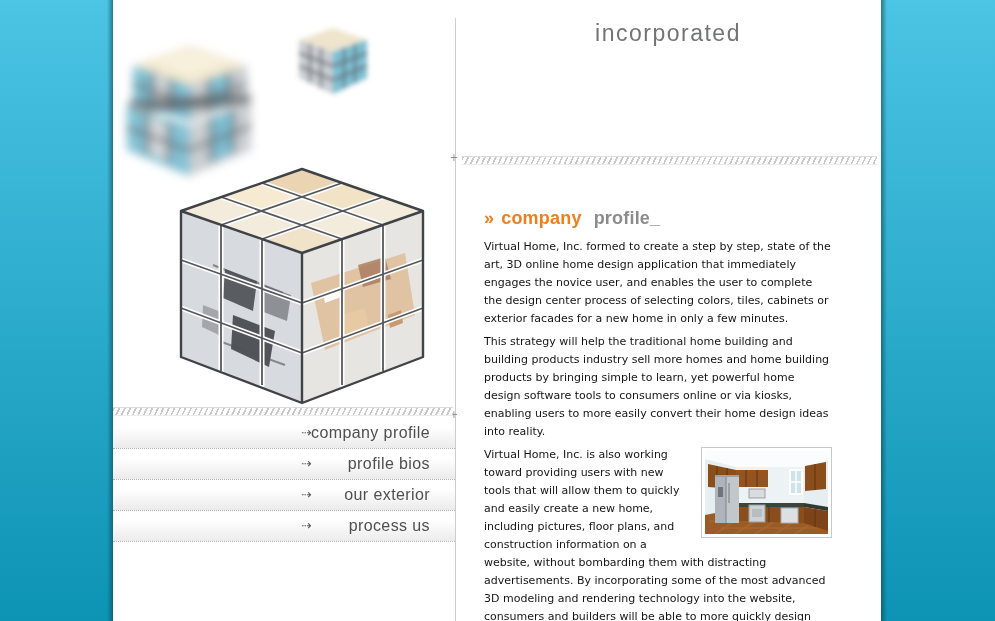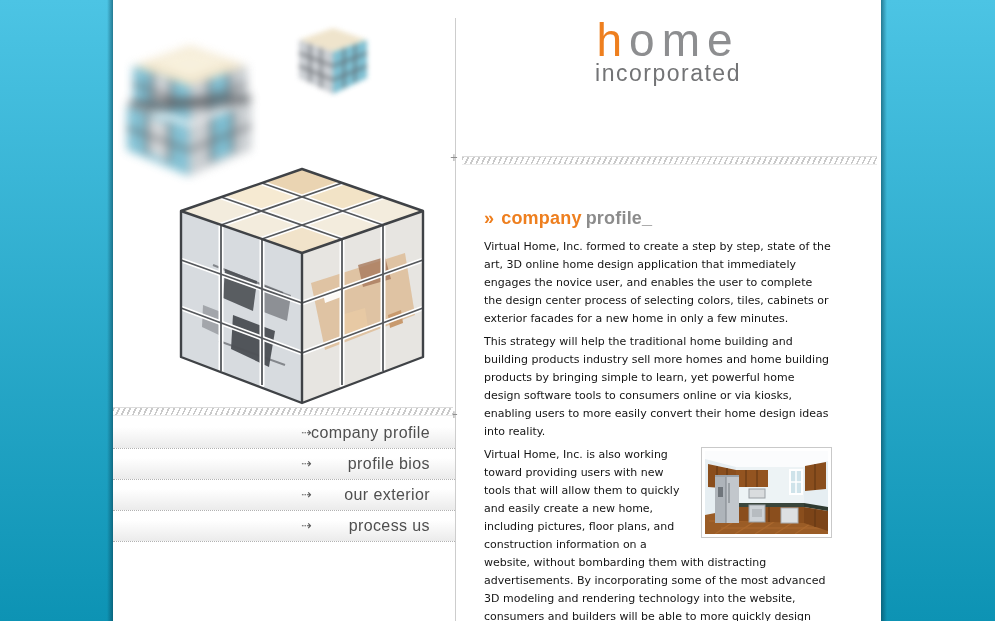--- a/index.html
+++ b/index.html
@@ -49,21 +49,21 @@
   .logo-top{font-size:46px;line-height:41px;letter-spacing:3px;}
   .logo-tm{font-size:10px;vertical-align:26px;letter-spacing:0;margin-left:2px;color:#9a9b9d;}
   .logo-mid{font-size:46px;line-height:40px;letter-spacing:7px;}
   .logo-mid .accent{color:var(--accent-orange,#ee7f1f);}
   .logo-bottom{font-size:23px;line-height:27px;letter-spacing:1.5px;color:#737476;}
 
   
   .heading{position:absolute;left:29px;top:196px;font-size:18px;font-weight:bold;letter-spacing:.2px;}
   .heading .marker{color:var(--accent-orange,#ee7f1f);margin-right:7px;}
   .heading .accent{color:var(--accent-orange,#ee7f1f);text-align:right;}
-  .heading .rest{color:#8c8c8c;margin-left:4px;font-weight:bold;}
+  .heading .rest{color:#8c8c8c;margin-left:12px;font-weight:bold;}
   .copy{position:absolute;left:29px;top:238px;width:348px;
         font-family:"DejaVu Sans",sans-serif;font-size:11px;line-height:18px;color:var(--body-text,#141414);}
   .copy p{margin:0 0 5px;}
   .copy .p3::after{content:"";display:block;clear:both;}
 
   .kitchen{float:right;width:131px;height:91px;box-sizing:border-box;border:1px solid #c9c9c9;
            background:#fff;padding:3px;margin:1px 0 4px 8px;}
   .kitchen svg{display:block;width:123px;height:83px;}
 </style>
 </head>
@@ -219,21 +219,20 @@
         <a class="nav-item">
           <span class="nav-arrow">⇢</span>
           <span class="nav-label">process us</span>
         </a>
       </nav>
     </div>
 
     <div class="col-right">
 
       <div class="logo">
-        <div class="logo-mid"><span class="accent">h</span><span>ome</span></div>
         <div class="logo-bottom">incorporated</div>
       </div>
 
       <div class="divider divider-right"></div>
 
       <h1 class="heading">
         <span class="marker">»</span><span class="accent">company</span><span class="rest">profile_</span>
       </h1>
 
       <div class="copy">

